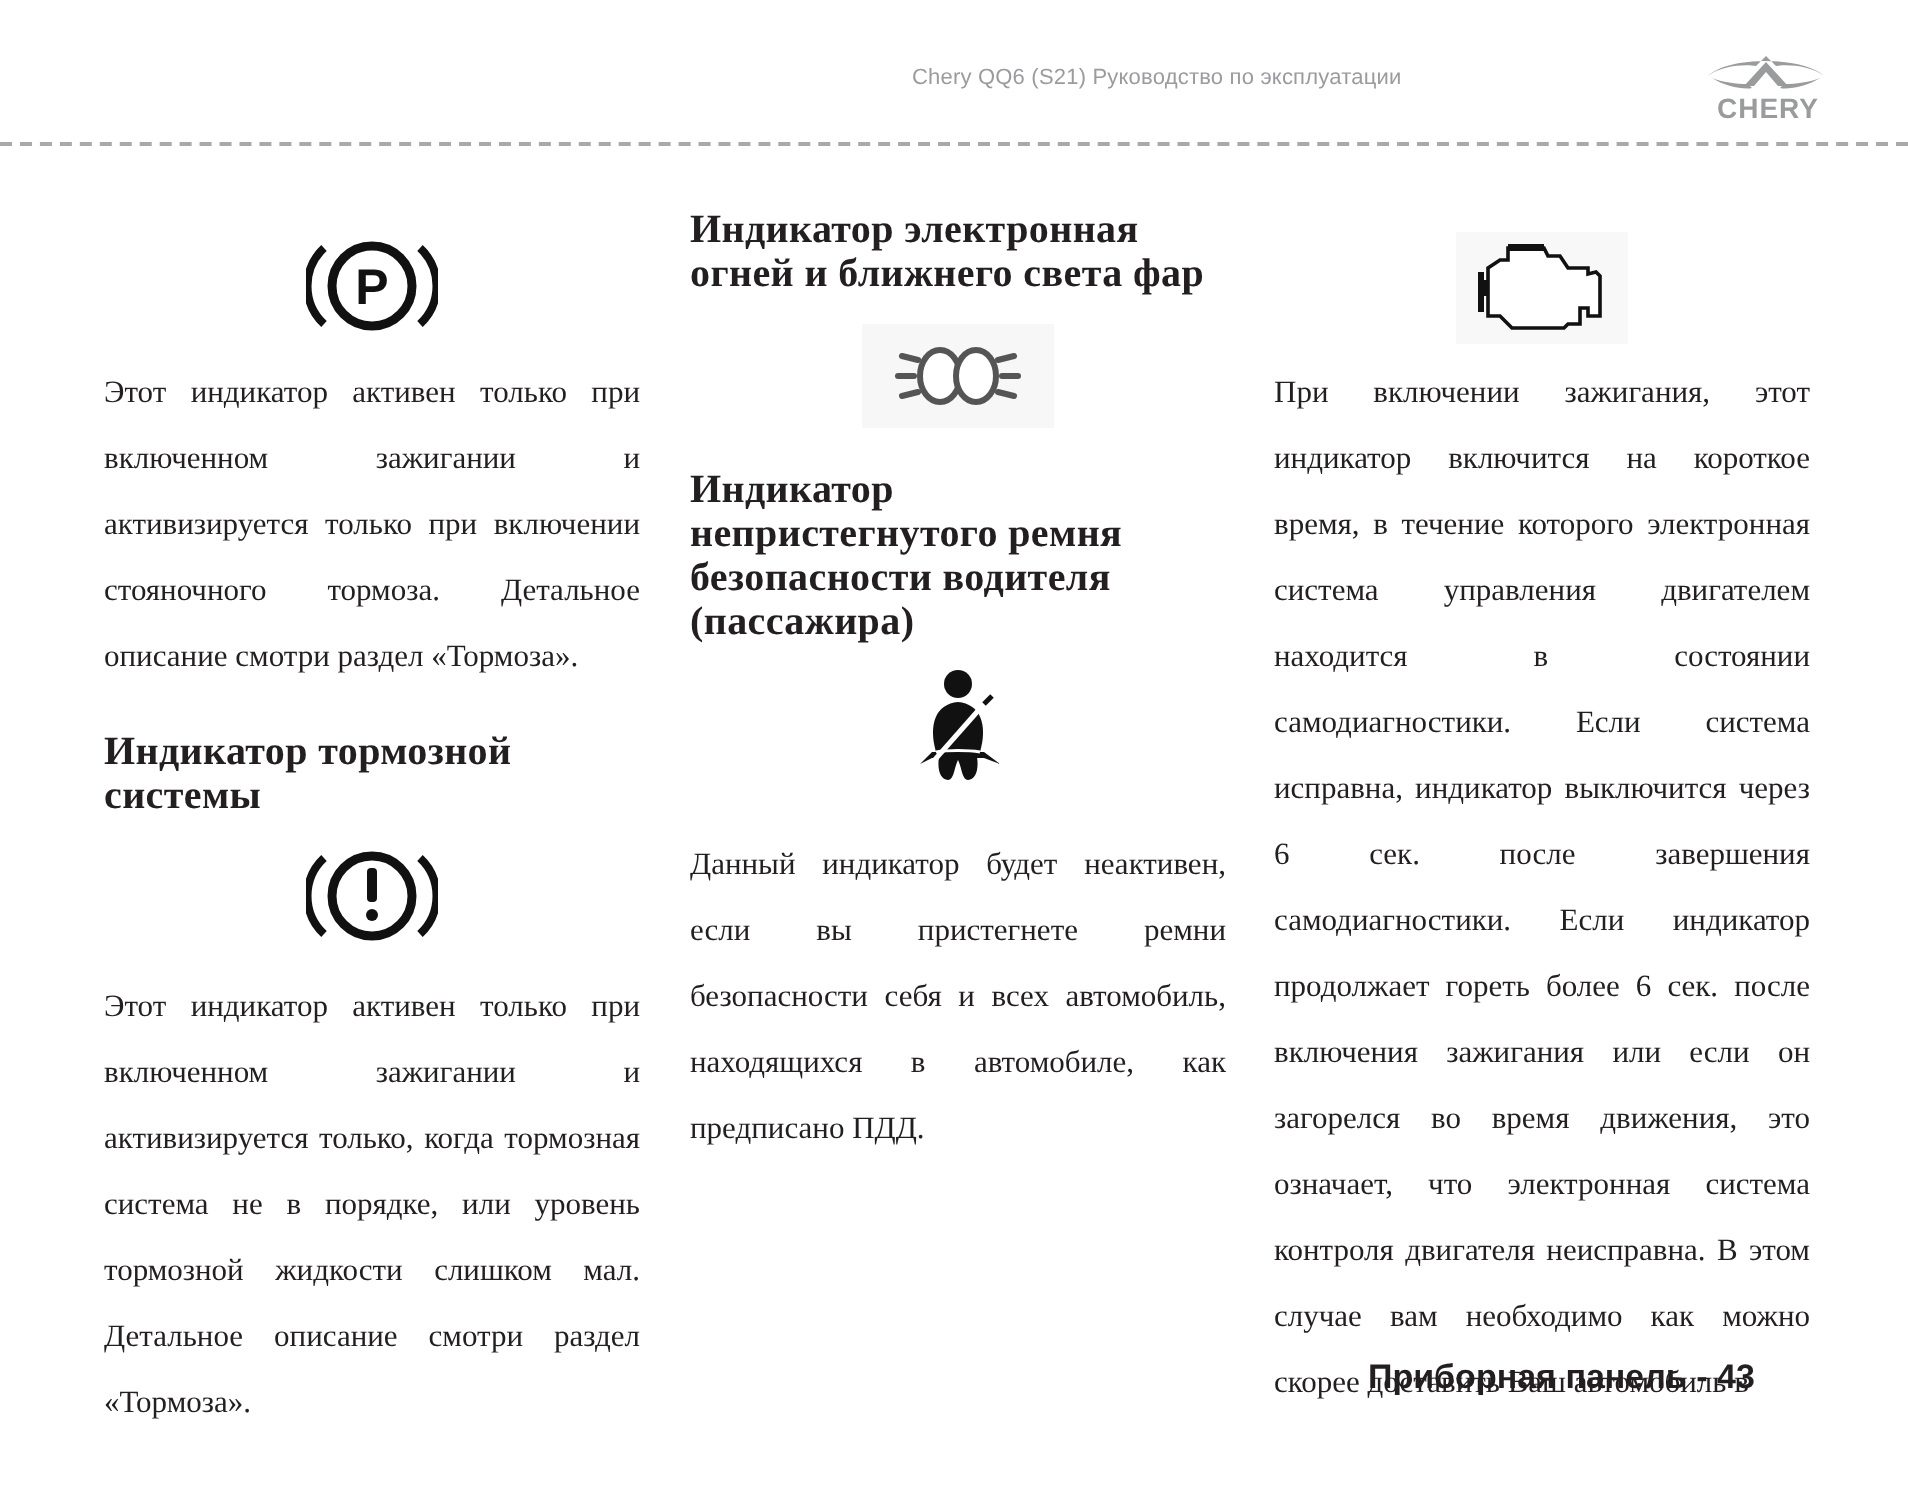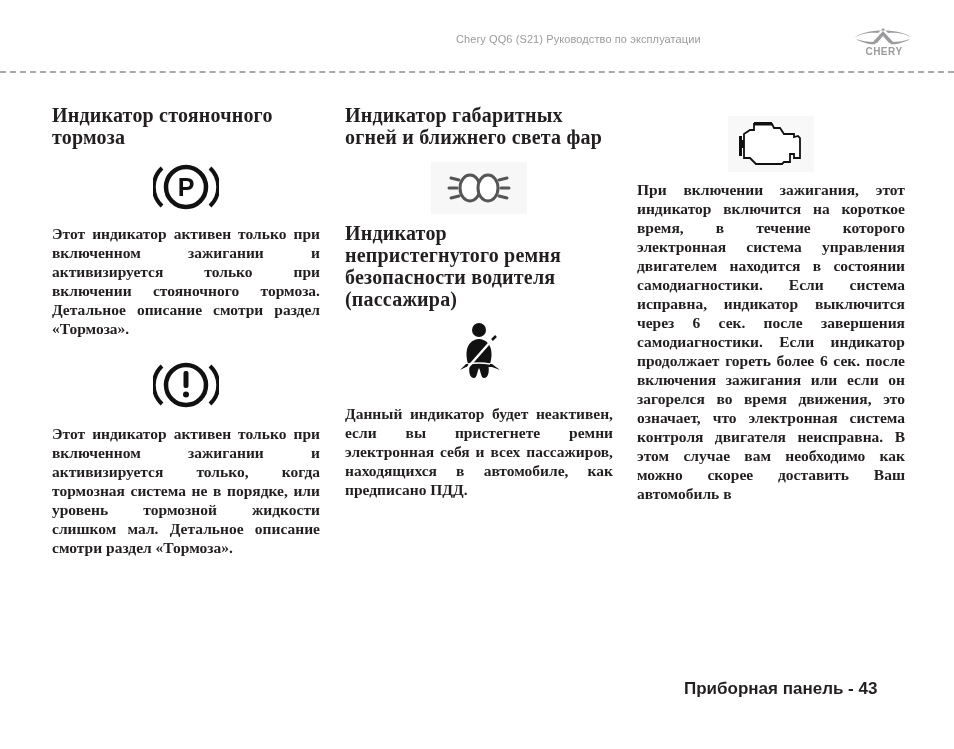--- a/index.html
+++ b/index.html
@@ -1,30 +1,30 @@
 <!DOCTYPE html>
 <html><head>
   <meta charset="utf-8">
   <style>
     html, body { margin: 0; padding: 0; background: #ffffff; }
     body { width: 954px; height: 749px; position: relative; overflow: hidden; font-family: "DejaVu Serif", serif; color: #231f20; }
 
     .header-title { position: absolute; left: 456px; top: 33px; font-family: "Liberation Sans", sans-serif; font-size: 11px; color: #9a9b9d; letter-spacing: 0.1px; white-space: nowrap; }
     .logo { position: absolute; left: 850px; top: 26px; width: 66px; height: 38px; }
     .logo svg { display: block; }
-    .logo-text { position: absolute; left: 3px; top: 20px; width: 62px; text-align: center; font-family: "Liberation Sans", sans-serif; font-weight: bold; font-size: 10px; color: #9a9b9d; letter-spacing: 0.5px; }
+    .logo-text { position: absolute; left: 3px; top: 20px; width: 62px; text-align: center; font-family: "Liberation Sans", sans-serif; font-weight: bold; font-size: 14px; color: #9a9b9d; letter-spacing: 0.5px; }
     .header-rule { position: absolute; left: 0; top: 71px; width: 954px; height: 0; border-top: 2px dashed #a8a9ab; }
 
     .col { position: absolute; top: 104px; }
     .col1 { left: 52px; width: 268px; }
     .col2 { left: 345px; width: 268px; }
     .col3 { left: 637px; width: 268px; }
 
     h2 { margin: 0; font-family: "Liberation Serif", serif; font-weight: bold; font-size: 20px; line-height: 22px; color: #231f20; letter-spacing: 0.2px; }
-    p.body { margin: 0; font-family: "Liberation Serif", serif; font-size: 15.5px; line-height: 19px; text-align: justify; color: #231f20; font-weight: bold; }
+    p.body { margin: 0; font-family: "Liberation Serif", serif; font-size: 15.5px; line-height: 33px; text-align: justify; color: #231f20; }
 
     .icon-wrap { display: flex; justify-content: center; }
     .icon-wrap svg { display: block; }
 
     .footer { position: absolute; left: 684px; top: 679px; font-family: "Liberation Sans", sans-serif; font-weight: bold; font-size: 17px; color: #231f20; white-space: nowrap; }
   </style>
 </head>
 <body>
 
 <div class="header-title">Chery QQ6 (S21)  Руководство по эксплуатации</div>
@@ -34,78 +34,78 @@
     <path d="M22 17 L 33 5 L 44 17 L 39 17 L 33 10 L 27 17 Z" fill="#9a9b9d"></path>
     <path d="M6 13 C 12 17, 22 19, 26 18 L 24 16 C 18 16, 11 15, 6 13 Z" fill="#9a9b9d"></path>
     <path d="M60 13 C 54 17, 44 19, 40 18 L 42 16 C 48 16, 55 15, 60 13 Z" fill="#9a9b9d"></path>
   </svg>
   <div class="logo-text">CHERY</div>
 </div>
 <div class="header-rule"></div>
 
 <div class="col col1">
   <section>
-    <h2 style="padding-right: 20px;">Индикатор стояночного тормоза</h2>
     <div class="icon-wrap" style="margin-top: 12px; height: 54px;">
       <svg width="66" height="54" viewBox="0 0 66 54">
         <circle cx="33" cy="27" r="20" fill="none" stroke="#111" stroke-width="4.5"></circle>
         <path d="M9 8 A 26 26 0 0 0 9 46" fill="none" stroke="#111" stroke-width="4"></path>
         <path d="M57 8 A 26 26 0 0 1 57 46" fill="none" stroke="#111" stroke-width="4"></path>
         <text x="33" y="36" text-anchor="middle" font-family="Liberation Sans, sans-serif" font-size="25" font-weight="bold" fill="#111">P</text>
       </svg>
     </div>
     <p class="body" style="margin-top: 10px;">Этот индикатор активен только при включенном зажигании и активизируется только при включении стояночного тормоза. Детальное описание смотри раздел «Тормоза».</p>
   </section>
 
   <section style="margin-top: 20px;">
+    <h2 style="padding-right: 40px;">Индикатор тормозной системы</h2>
     <div class="icon-wrap" style="margin-top: 12px; height: 54px;">
       <svg width="66" height="54" viewBox="0 0 66 54">
         <circle cx="33" cy="27" r="20" fill="none" stroke="#111" stroke-width="4.5"></circle>
         <path d="M9 8 A 26 26 0 0 0 9 46" fill="none" stroke="#111" stroke-width="4"></path>
         <path d="M57 8 A 26 26 0 0 1 57 46" fill="none" stroke="#111" stroke-width="4"></path>
         <rect x="30.5" y="13" width="5" height="17" rx="2" fill="#111"></rect>
         <circle cx="33" cy="36.5" r="3" fill="#111"></circle>
       </svg>
     </div>
     <p class="body" style="margin-top: 12px;">Этот индикатор активен только при включенном зажигании и активизируется только, когда тормозная система не в порядке, или уровень тормозной жидкости слишком мал. Детальное описание смотри раздел «Тормоза».</p>
   </section>
 </div>
 
 <div class="col col2">
   <section>
-    <h2>Индикатор габаритных огней и ближнего света фар</h2>
+    <h2>Индикатор электронная огней и ближнего света фар</h2>
     <div class="icon-wrap" style="margin-top: 14px; height: 52px;">
       <svg width="96" height="52" viewBox="0 0 96 52">
         <rect x="0" y="0" width="96" height="52" fill="#f7f7f7"></rect>
         <ellipse cx="39" cy="26" rx="10" ry="13" fill="#fff" stroke="#555" stroke-width="3"></ellipse>
         <ellipse cx="57" cy="26" rx="10" ry="13" fill="#fff" stroke="#555" stroke-width="3"></ellipse>
         <line x1="18" y1="26" x2="26" y2="26" stroke="#555" stroke-width="3" stroke-linecap="round"></line>
         <line x1="20" y1="16" x2="28" y2="18" stroke="#555" stroke-width="3" stroke-linecap="round"></line>
         <line x1="20" y1="36" x2="28" y2="34" stroke="#555" stroke-width="3" stroke-linecap="round"></line>
         <line x1="70" y1="26" x2="78" y2="26" stroke="#555" stroke-width="3" stroke-linecap="round"></line>
         <line x1="68" y1="18" x2="76" y2="16" stroke="#555" stroke-width="3" stroke-linecap="round"></line>
         <line x1="68" y1="34" x2="76" y2="36" stroke="#555" stroke-width="3" stroke-linecap="round"></line>
       </svg>
     </div>
   </section>
 
-  <section style="margin-top: 8px;">
+  <section style="margin-top: 20px;">
     <h2 style="padding-right: 30px;">Индикатор непристегнутого ремня безопасности водителя (пассажира)</h2>
     <div class="icon-wrap" style="margin-top: 10px; height: 64px;">
       <svg width="70" height="64" viewBox="0 0 70 64">
         <circle cx="35" cy="10" r="7" fill="#111"></circle>
         <path d="M24 44 C 20 30, 24 20, 35 19 C 46 20, 50 30, 46 44 Z" fill="#111"></path>
         <path d="M26 44 C 24 52, 26 58, 30 58 C 33 58, 33 52, 35 48 C 37 52, 37 58, 40 58 C 44 58, 46 52, 44 44 Z" fill="#111"></path>
         <path d="M16 50 L 22 44 L 48 44 L 56 50 L 48 47 L 22 47 Z" fill="#111"></path>
         <line x1="18" y1="54" x2="48" y2="20" stroke="#fff" stroke-width="2.5"></line>
         <line x1="48" y1="20" x2="52" y2="16" stroke="#111" stroke-width="2.5"></line>
         <path d="M24 44 C 30 43, 40 43, 46 44" fill="none" stroke="#fff" stroke-width="1.5"></path>
       </svg>
     </div>
-    <p class="body" style="margin-top: 20px;">Данный индикатор будет неактивен, если вы пристегнете ремни электронная себя и всех пассажиров, находящихся в автомобиле, как предписано ПДД.</p>
+    <p class="body" style="margin-top: 20px;">Данный индикатор будет неактивен, если вы пристегнете ремни безопасности себя и всех автомобиль, находящихся в автомобиле, как предписано ПДД.</p>
   </section>
 </div>
 
 <div class="col col3">
   <section>
     <div class="icon-wrap" style="margin-top: 12px; height: 56px;">
       <svg width="86" height="56" viewBox="0 0 86 56">
         <rect x="0" y="0" width="86" height="56" fill="#f8f8f8"></rect>
         <path d="M16 18 L 22 14 L 26 14 L 26 8 L 44 8 L 46 12 L 52 12 L 56 18 L 66 18 L 66 21 L 70 20 L 72 22 L 72 42 L 66 42 L 66 38 L 62 38 L 62 46 L 56 46 L 54 48 L 28 48 L 22 42 L 16 42 Z" fill="#fff" stroke="#111" stroke-width="1.8"></path>
         <rect x="26" y="6" width="18" height="3.5" fill="#111"></rect>

